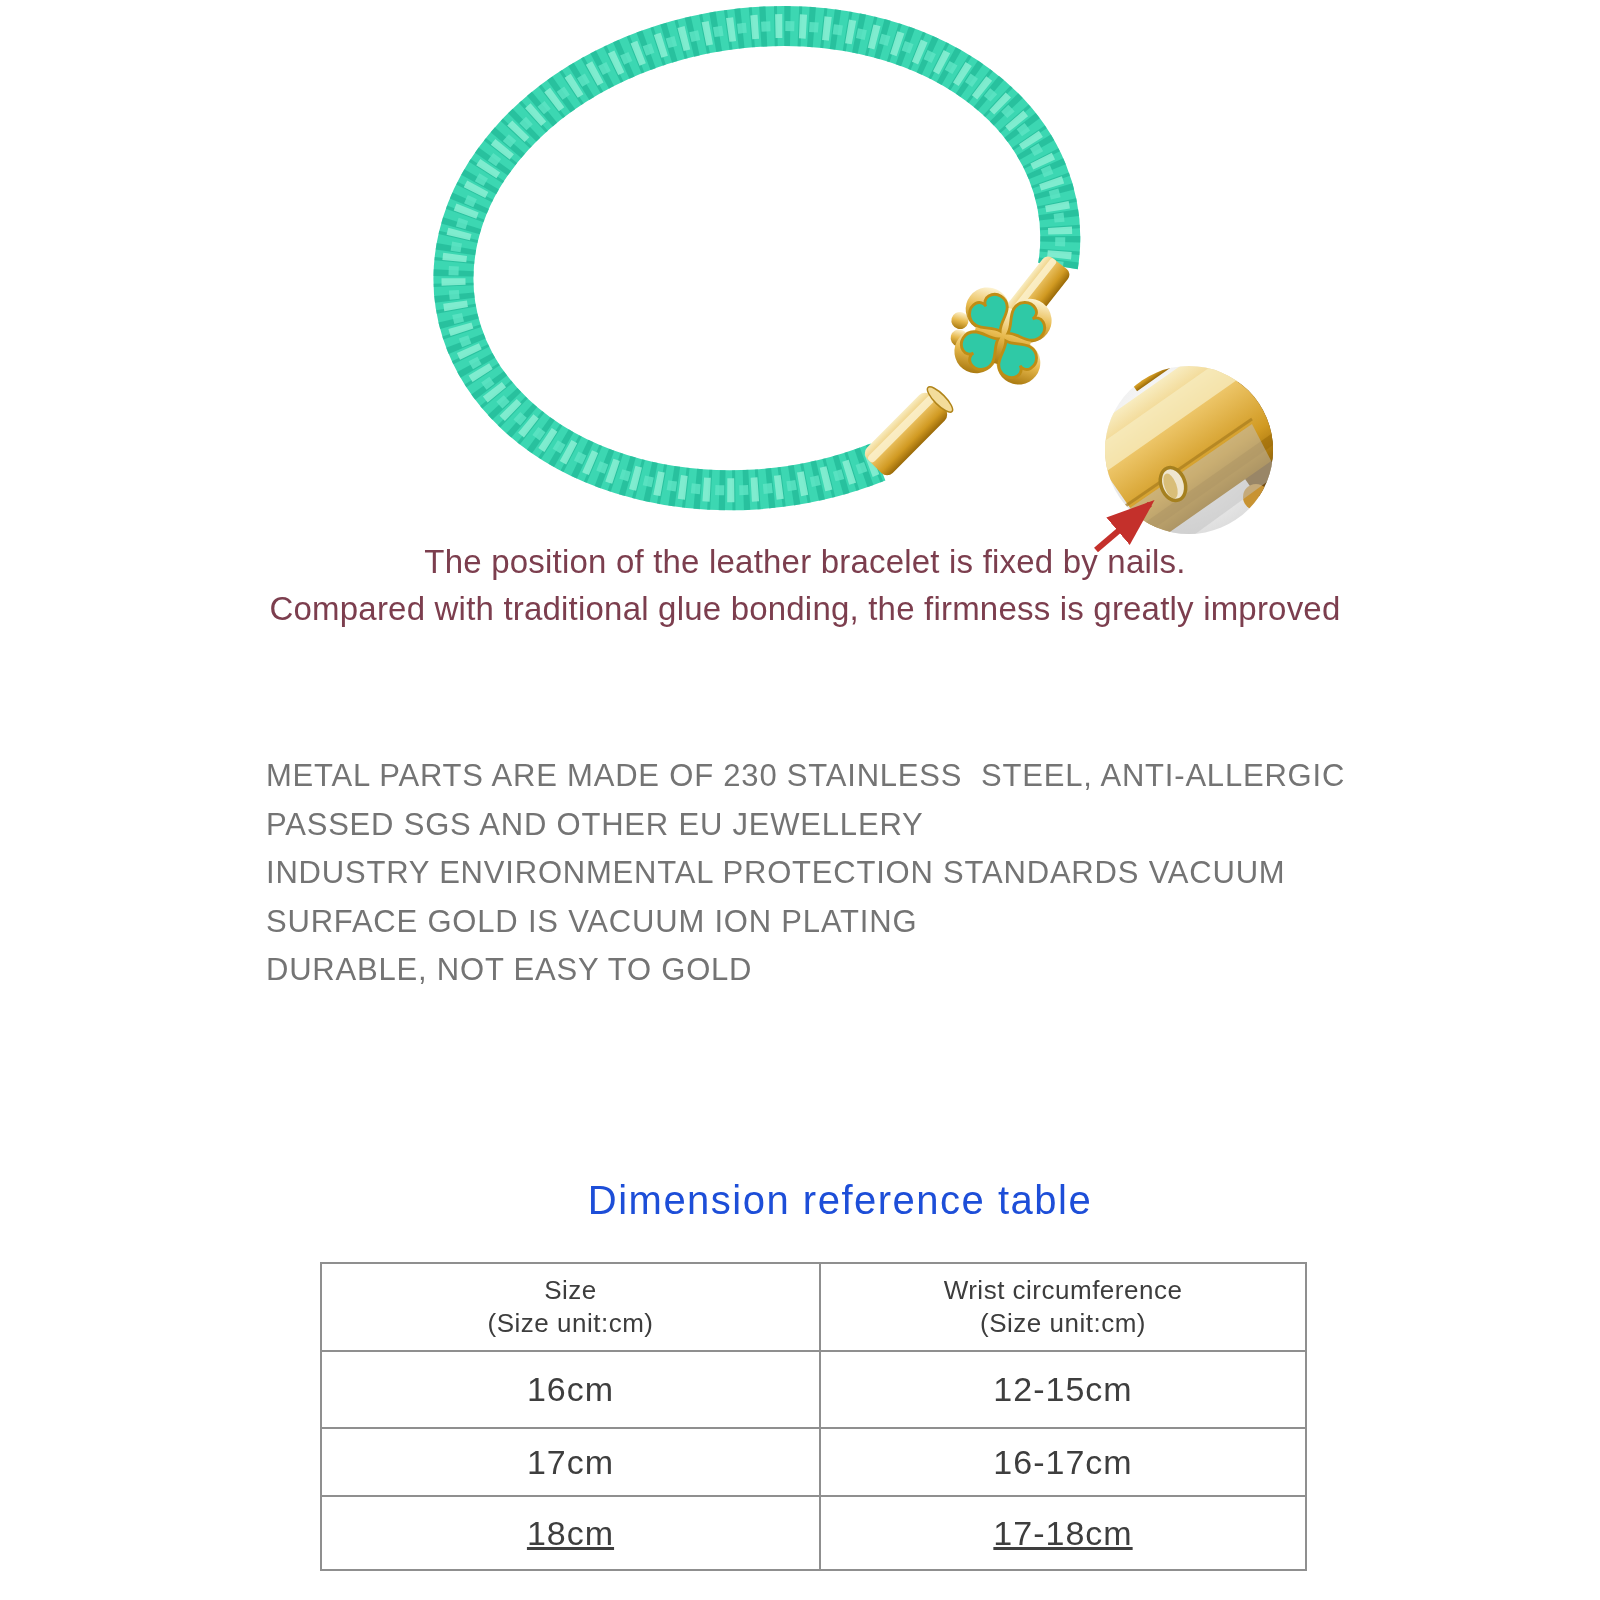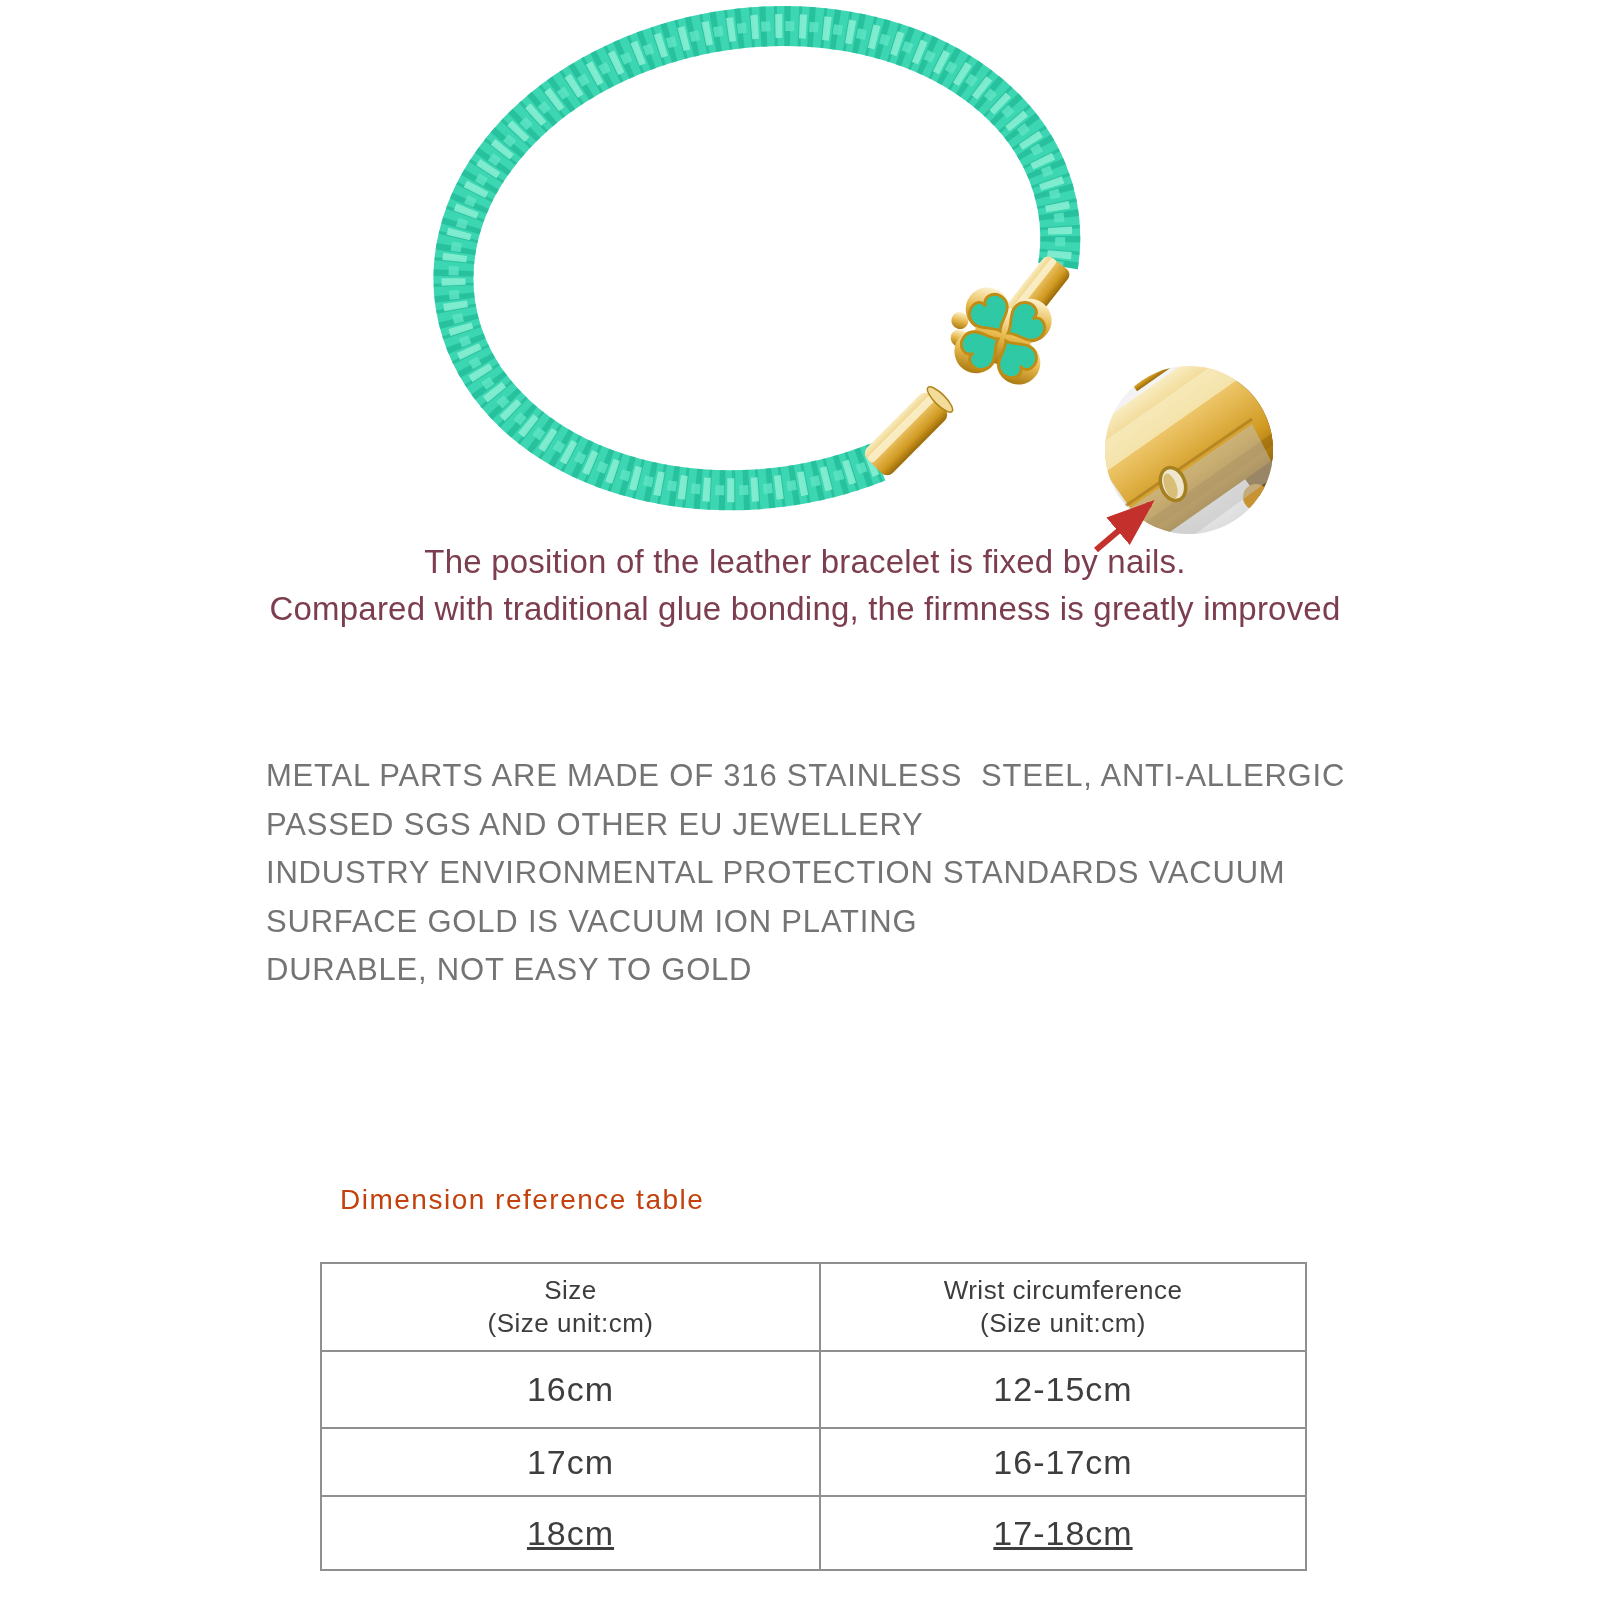--- a/index.html
+++ b/index.html
@@ -21,22 +21,23 @@
   }
   .materials{
     position:absolute;left:266px;top:752px;width:1260px;
     color:#747474;
     font-size:31px;line-height:48.5px;
     letter-spacing:0.8px;
   }
   .materials div{white-space:pre-wrap;}
   .table-title{
     position:absolute;left:340px;top:1178px;width:1000px;
-    color:#c2410c;
-    font-size:28px;line-height:44px;
+    text-align:center;
+    color:#1d4ed8;
+    font-size:40px;line-height:44px;
     letter-spacing:1.5px;
   }
   table.size-table{
     position:absolute;left:320px;top:1262px;
     width:985px;height:305px;
     border-collapse:collapse;table-layout:fixed;
     color:#3e3e3e;
   }
   table.size-table td, table.size-table th{
     border:2px solid #8f8f8f;
@@ -150,21 +151,21 @@
       </g>
     </g>
   </svg>
 
   <div class="caption">
     <div>The position of the leather bracelet is fixed by nails.</div>
     <div>Compared with traditional glue bonding, the firmness is greatly improved</div>
   </div>
 
   <div class="materials">
-    <div>METAL PARTS ARE MADE OF 316 STAINLESS  STEEL, ANTI-ALLERGIC</div>
+    <div>METAL PARTS ARE MADE OF 230 STAINLESS  STEEL, ANTI-ALLERGIC</div>
     <div>PASSED SGS AND OTHER EU JEWELLERY</div>
     <div>INDUSTRY ENVIRONMENTAL PROTECTION STANDARDS VACUUM</div>
     <div>SURFACE GOLD IS VACUUM ION PLATING</div>
     <div>DURABLE, NOT EASY TO GOLD</div>
   </div>
 
   <div class="table-title">Dimension reference table</div>
 
   <table class="size-table">
     <colgroup>

